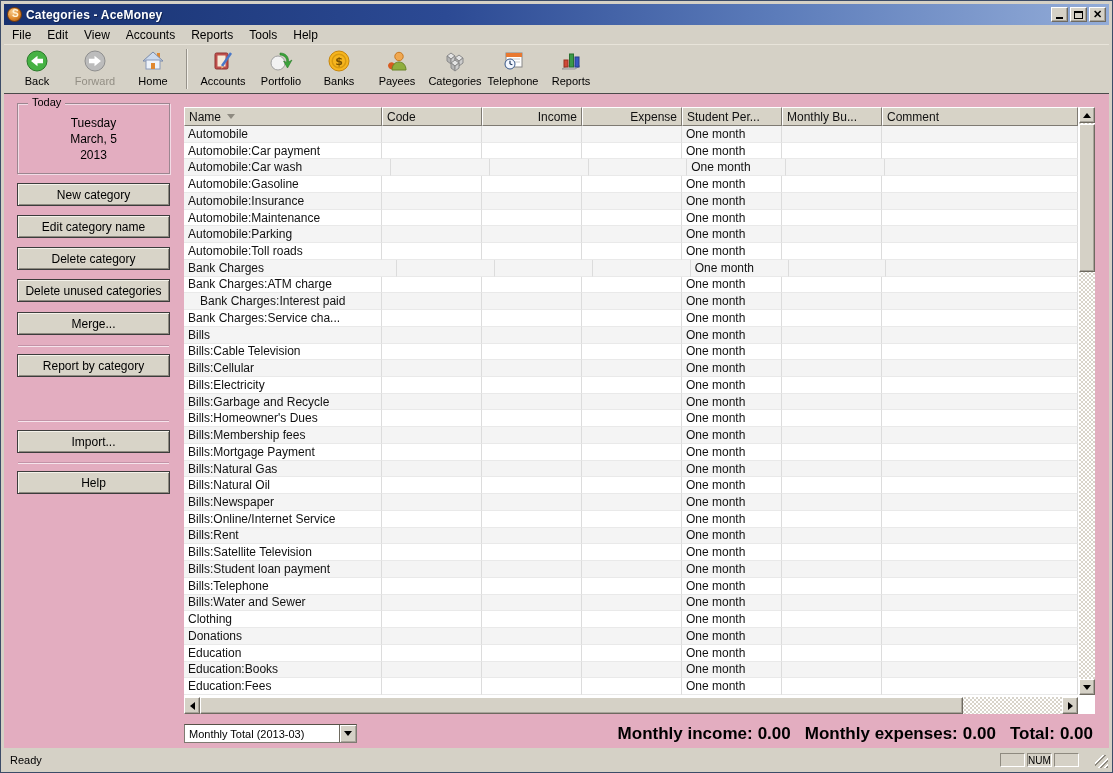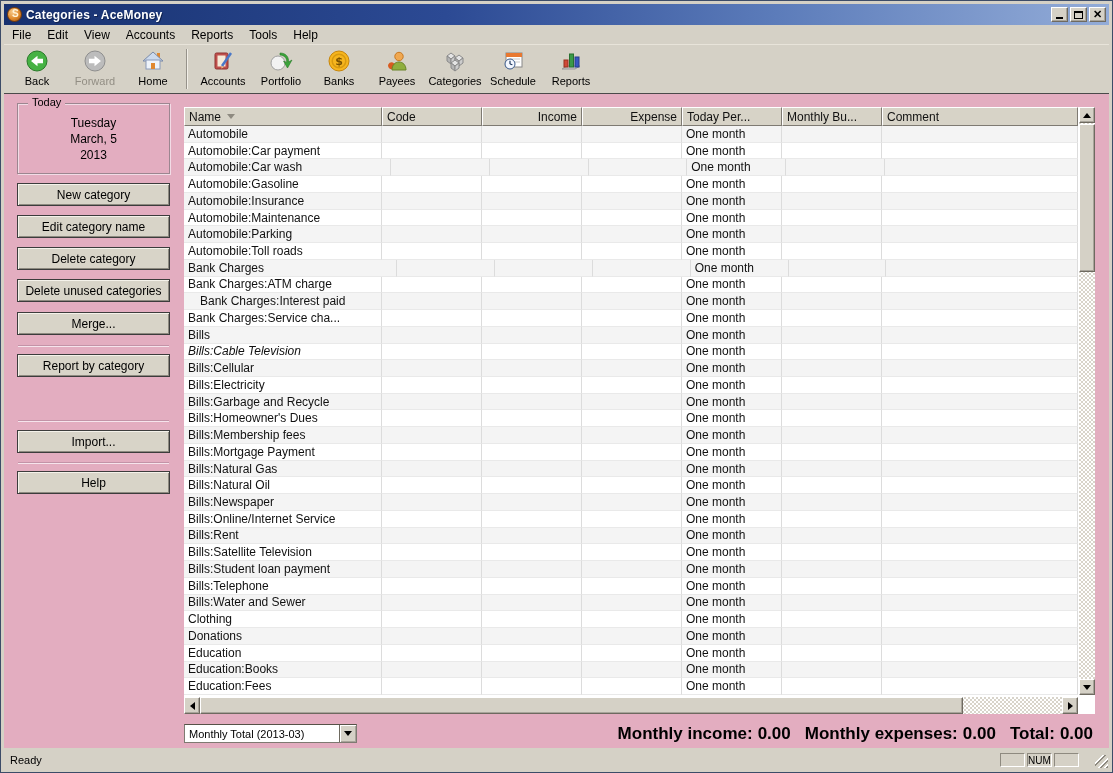--- a/index.html
+++ b/index.html
@@ -262,21 +262,21 @@
         <svg width="24" height="24" viewBox="0 0 24 24">
             <rect x="5" y="4" width="16" height="14" fill="#fff" stroke="#888"></rect>
             <rect x="5" y="4" width="16" height="4" fill="#e87830"></rect>
             <line x1="9" y1="10" x2="19" y2="10" stroke="#c8c8c8"></line>
             <line x1="9" y1="13" x2="19" y2="13" stroke="#c8c8c8"></line>
             <circle cx="9" cy="15" r="5" fill="#f4f8ff" stroke="#3a5a8a"></circle>
             <line x1="9" y1="15" x2="9" y2="11.8" stroke="#203a60" stroke-width="1.2"></line>
             <line x1="9" y1="15" x2="11.4" y2="15.8" stroke="#203a60" stroke-width="1.2"></line>
           </svg>
       </span>
-      <span class="lbl">Schedule</span>
+      <span class="lbl">Telephone</span>
     </div>
 
     <div class="toolbtn">
       <span class="icn">
         <svg width="24" height="24" viewBox="0 0 24 24">
             <polygon points="3,20 8,17 21,17 16,20" fill="#c8c8c8" stroke="#989898"></polygon>
             <rect x="5" y="11" width="4" height="7" fill="#d04838" stroke="#98301f"></rect>
             <rect x="10.5" y="5" width="4" height="13" fill="#3a9a48" stroke="#26702f"></rect>
             <rect x="16" y="8" width="4" height="10" fill="#3858c0" stroke="#243c8e"></rect>
           </svg>
@@ -310,21 +310,21 @@
 
     <div class="table-wrap">
       <div class="thead">
         <div class="th" style="width:198px">
           <span>Name</span>
           <span class="sort-arrow"></span>
         </div>
         <div class="th" style="width:100px">Code</div>
         <div class="th right" style="width:100px">Income</div>
         <div class="th right" style="width:100px">Expense</div>
-        <div class="th" style="width:100px">Today Per...</div>
+        <div class="th" style="width:100px">Student Per...</div>
         <div class="th" style="width:100px">Monthly Bu...</div>
         <div class="th" style="width:196px">Comment</div>
       </div>
 
       <div class="tbody">
           <div class="trow alt">
             <div class="td" style="width: 198px;">Automobile</div>
             <div class="td" style="width: 100px;"></div>
             <div class="td right" style="width: 100px;"></div>
             <div class="td right" style="width: 100px;"></div>
@@ -434,21 +434,21 @@
           <div class="trow alt">
             <div class="td" style="width: 198px;">Bills</div>
             <div class="td" style="width: 100px;"></div>
             <div class="td right" style="width: 100px;"></div>
             <div class="td right" style="width: 100px;"></div>
             <div class="td" style="width: 100px;">One month</div>
             <div class="td" style="width: 100px;"></div>
             <div class="td" style="width: 196px;"></div>
           </div>
           <div class="trow">
-            <div class="td" style="width: 198px; font-style: italic;">Bills:Cable Television</div>
+            <div class="td" style="width: 198px;">Bills:Cable Television</div>
             <div class="td" style="width: 100px;"></div>
             <div class="td right" style="width: 100px;"></div>
             <div class="td right" style="width: 100px;"></div>
             <div class="td" style="width: 100px;">One month</div>
             <div class="td" style="width: 100px;"></div>
             <div class="td" style="width: 196px;"></div>
           </div>
           <div class="trow alt">
             <div class="td" style="width: 198px;">Bills:Cellular</div>
             <div class="td" style="width: 100px;"></div>

